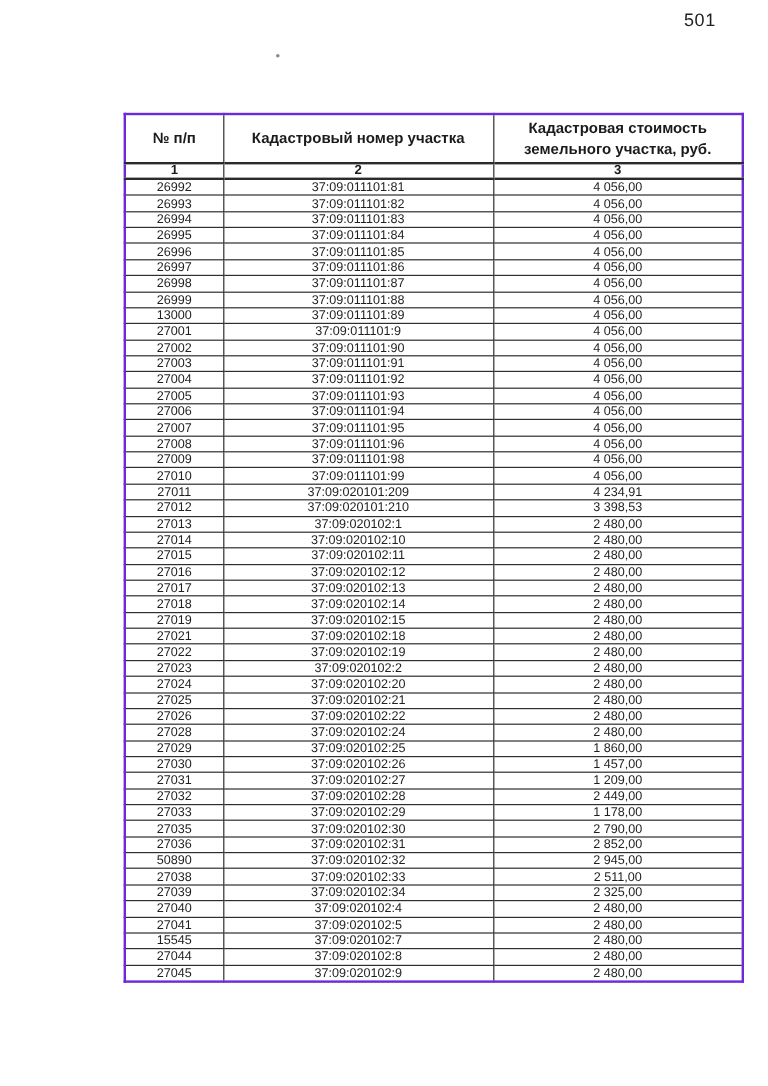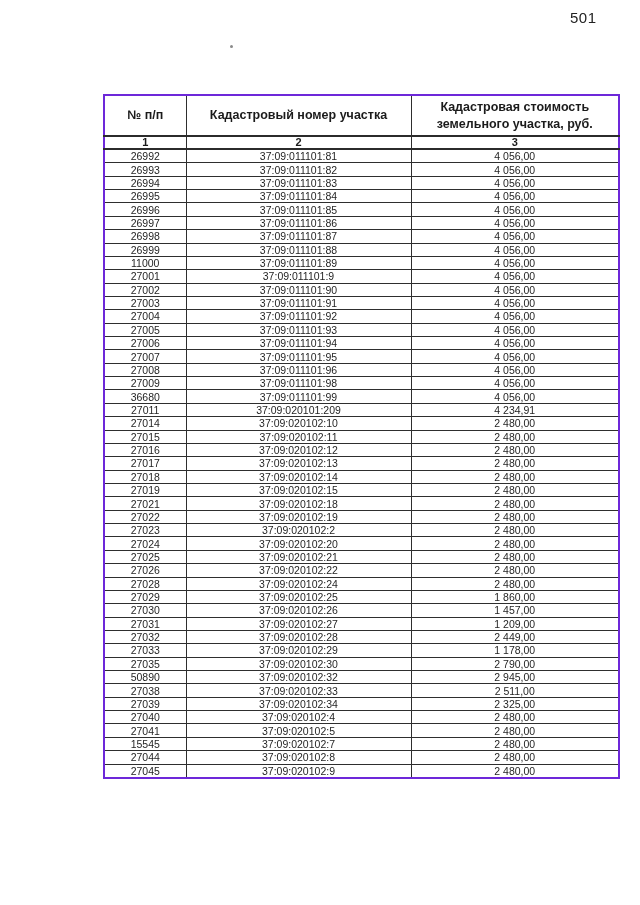--- a/index.html
+++ b/index.html
@@ -113,21 +113,21 @@
         <td>4 056,00</td>
       </tr>
 
       <tr>
         <td>26999</td>
         <td>37:09:011101:88</td>
         <td>4 056,00</td>
       </tr>
 
       <tr>
-        <td>11000</td>
+        <td>13000</td>
         <td>37:09:011101:89</td>
         <td>4 056,00</td>
       </tr>
 
       <tr>
         <td>27001</td>
         <td>37:09:011101:9</td>
         <td>4 056,00</td>
       </tr>
 
@@ -173,32 +173,42 @@
         <td>4 056,00</td>
       </tr>
 
       <tr>
         <td>27009</td>
         <td>37:09:011101:98</td>
         <td>4 056,00</td>
       </tr>
 
       <tr>
-        <td>36680</td>
+        <td>27010</td>
         <td>37:09:011101:99</td>
         <td>4 056,00</td>
       </tr>
 
       <tr>
         <td>27011</td>
         <td>37:09:020101:209</td>
         <td>4 234,91</td>
       </tr>
 
-
+      <tr>
+        <td>27012</td>
+        <td>37:09:020101:210</td>
+        <td>3 398,53</td>
+      </tr>
+
+      <tr>
+        <td>27013</td>
+        <td>37:09:020102:1</td>
+        <td>2 480,00</td>
+      </tr>
 
       <tr>
         <td>27014</td>
         <td>37:09:020102:10</td>
         <td>2 480,00</td>
       </tr>
 
       <tr>
         <td>27015</td>
         <td>37:09:020102:11</td>
@@ -303,20 +313,25 @@
         <td>1 178,00</td>
       </tr>
 
 
       <tr>
         <td>27035</td>
         <td>37:09:020102:30</td>
         <td>2 790,00</td>
       </tr>
 
+      <tr>
+        <td>27036</td>
+        <td>37:09:020102:31</td>
+        <td>2 852,00</td>
+      </tr>
 
       <tr>
         <td>50890</td>
         <td>37:09:020102:32</td>
         <td>2 945,00</td>
       </tr>
 
       <tr>
         <td>27038</td>
         <td>37:09:020102:33</td>

